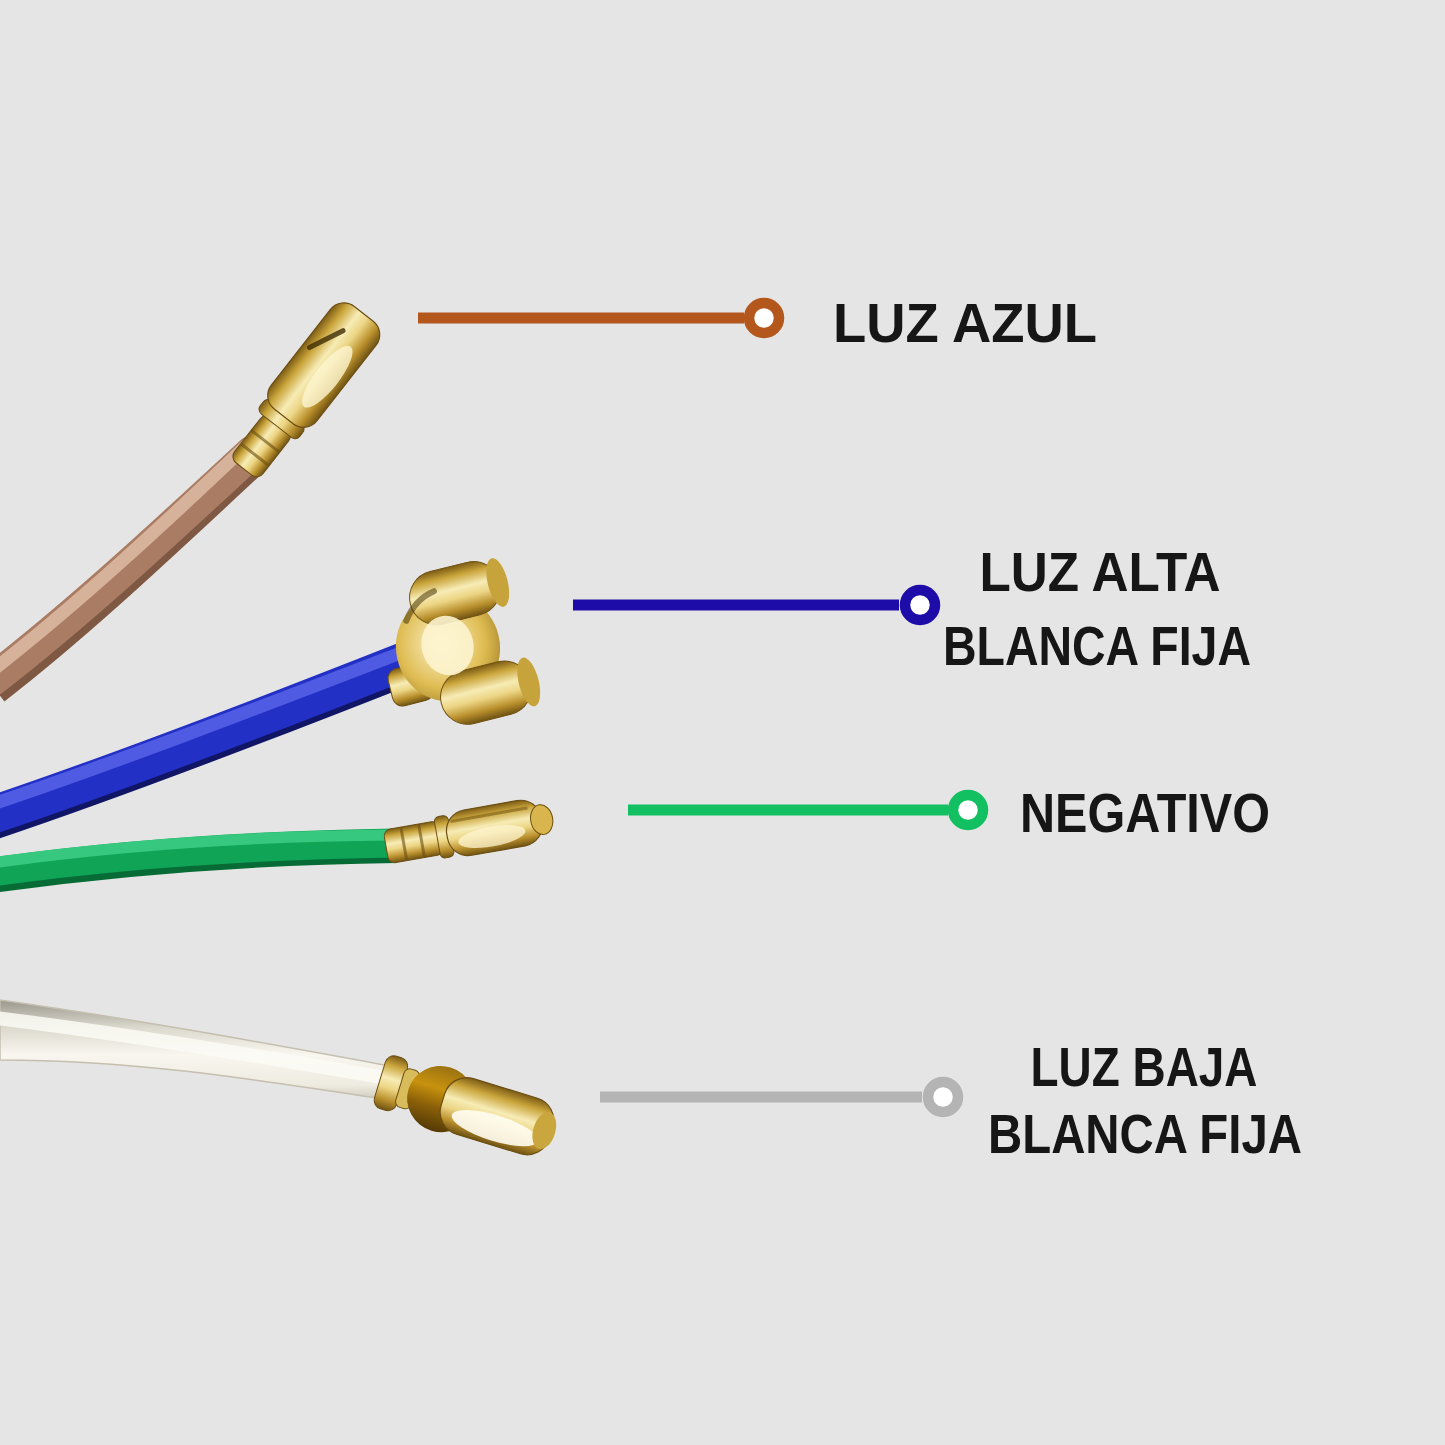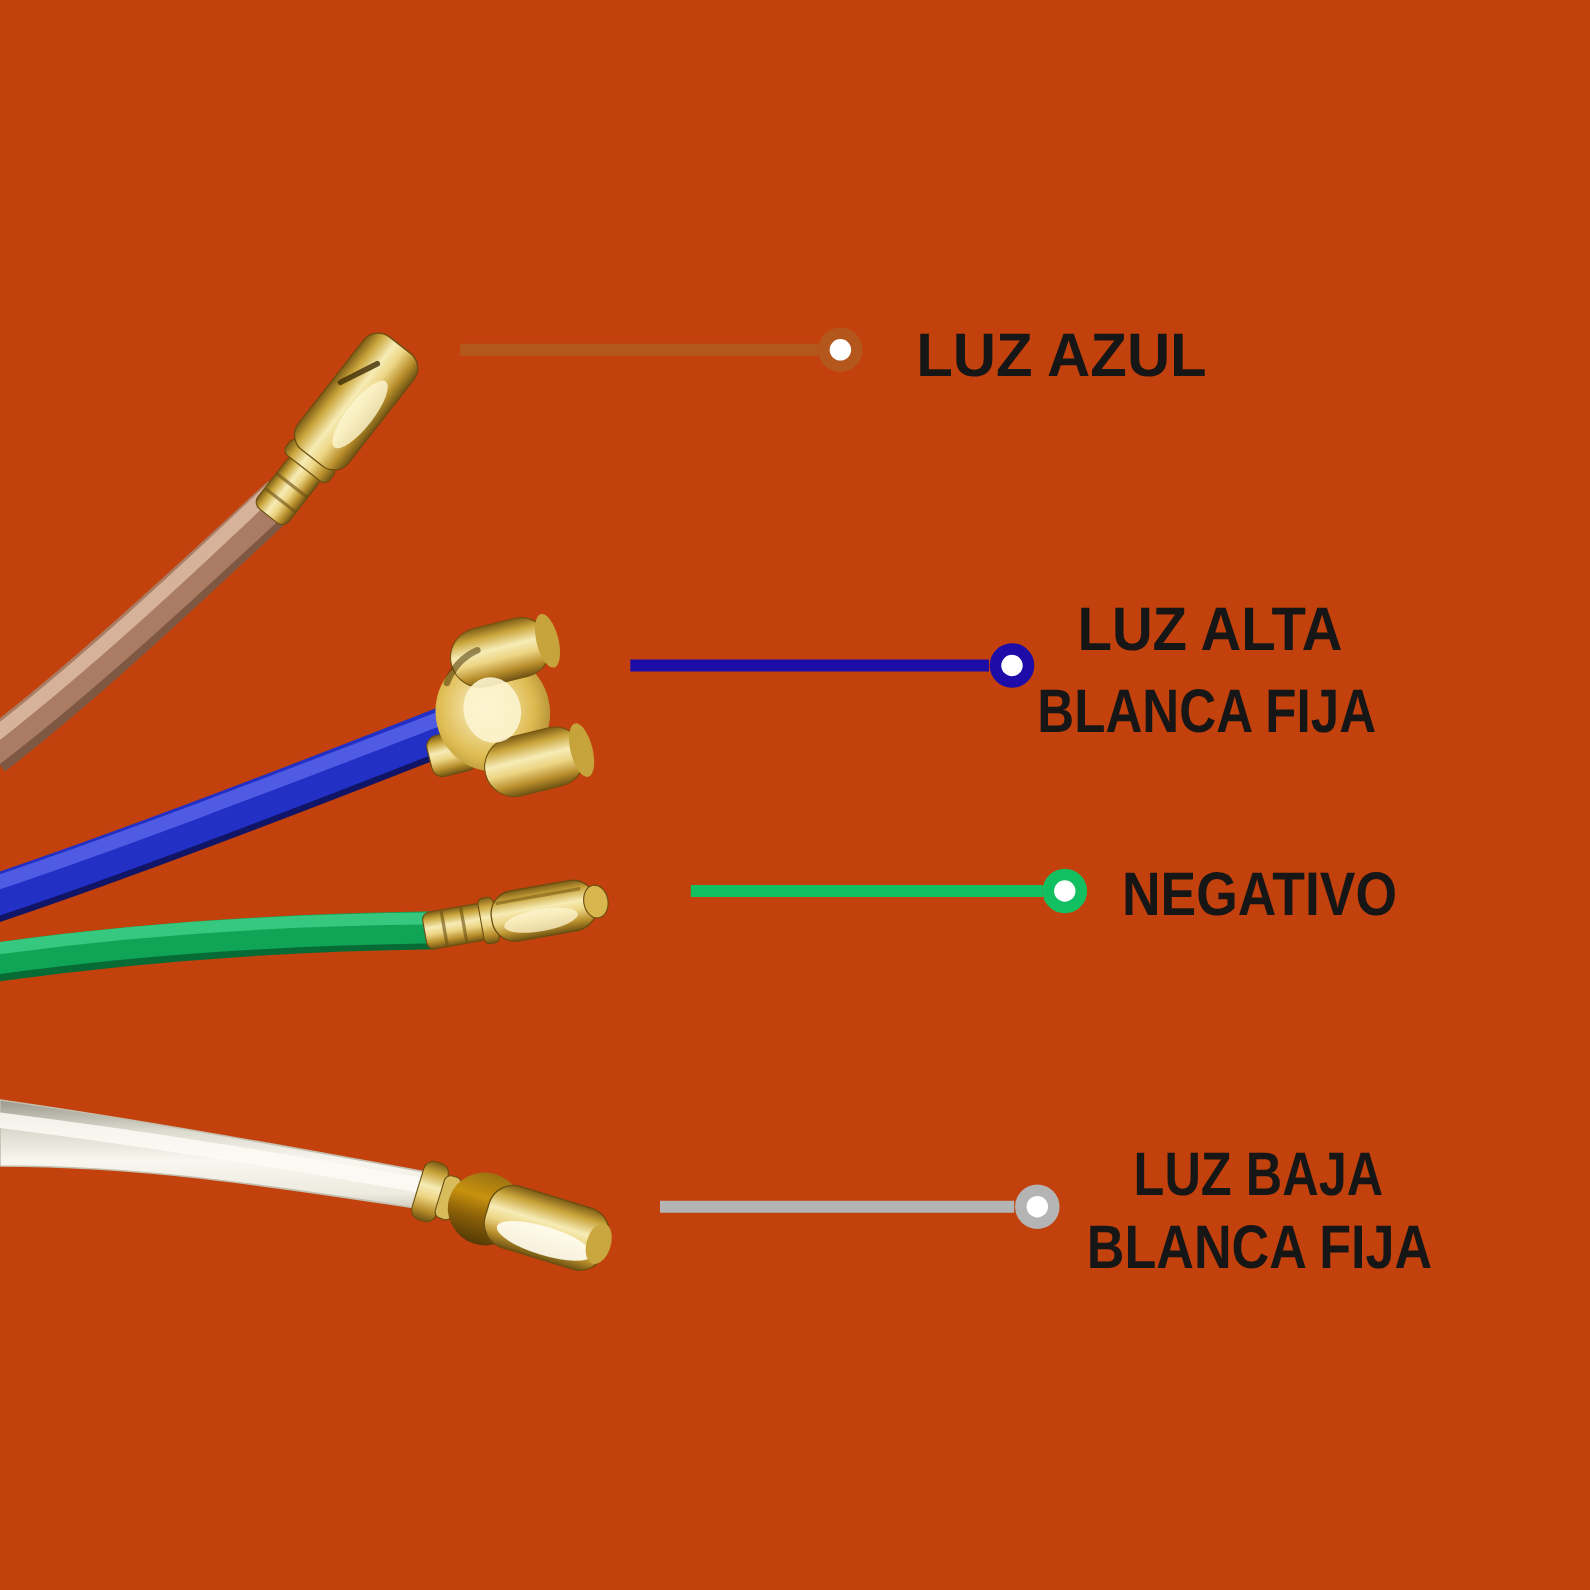--- a/index.html
+++ b/index.html
@@ -1,16 +1,16 @@
 <!DOCTYPE html>
 <html><head>
 <meta charset="utf-8">
 <style>
   html,body{margin:0;padding:0;background:#ffffff;}
-  .stage{position:relative;width:1445px;height:1445px;background:#c2410c;overflow:hidden;}
+  .stage{position:relative;width:1445px;height:1445px;background:#e5e5e5;overflow:hidden;}
   svg{display:block;}
   text.callout-label{
     font-family:"Liberation Sans",sans-serif;
     font-weight:bold;
     font-size:56px;
   }
 </style>
 </head>
 <body>
 

